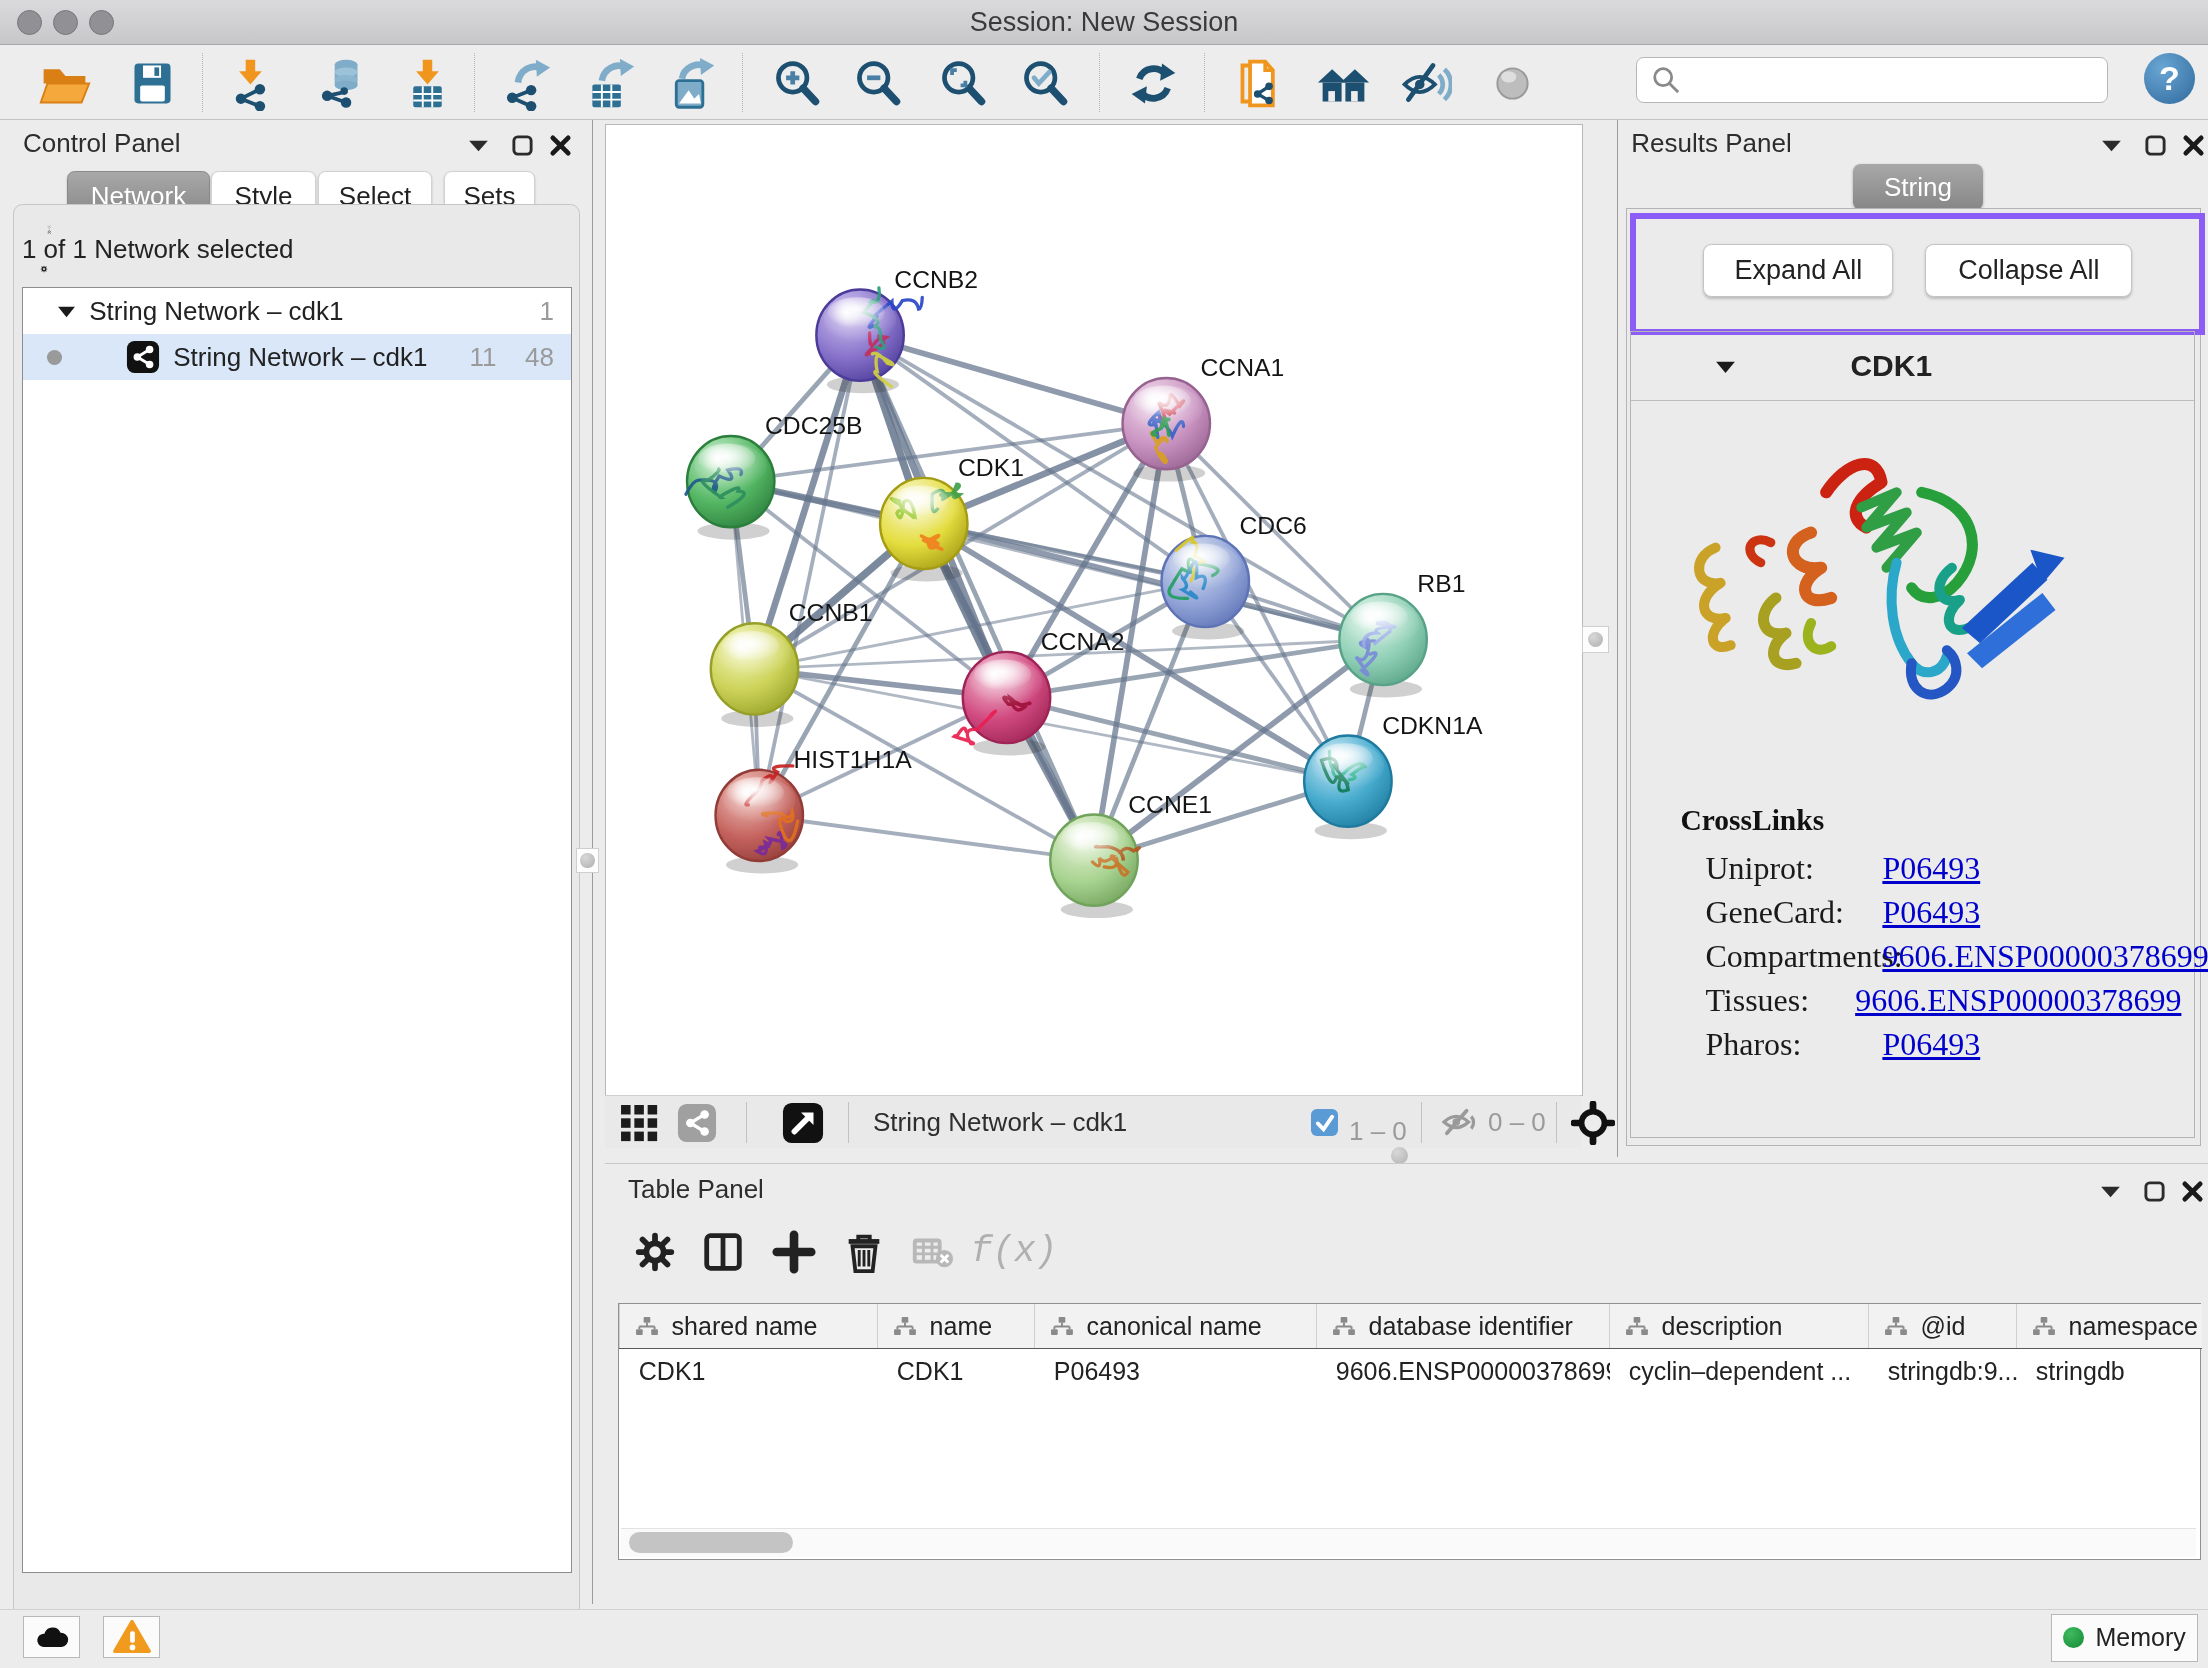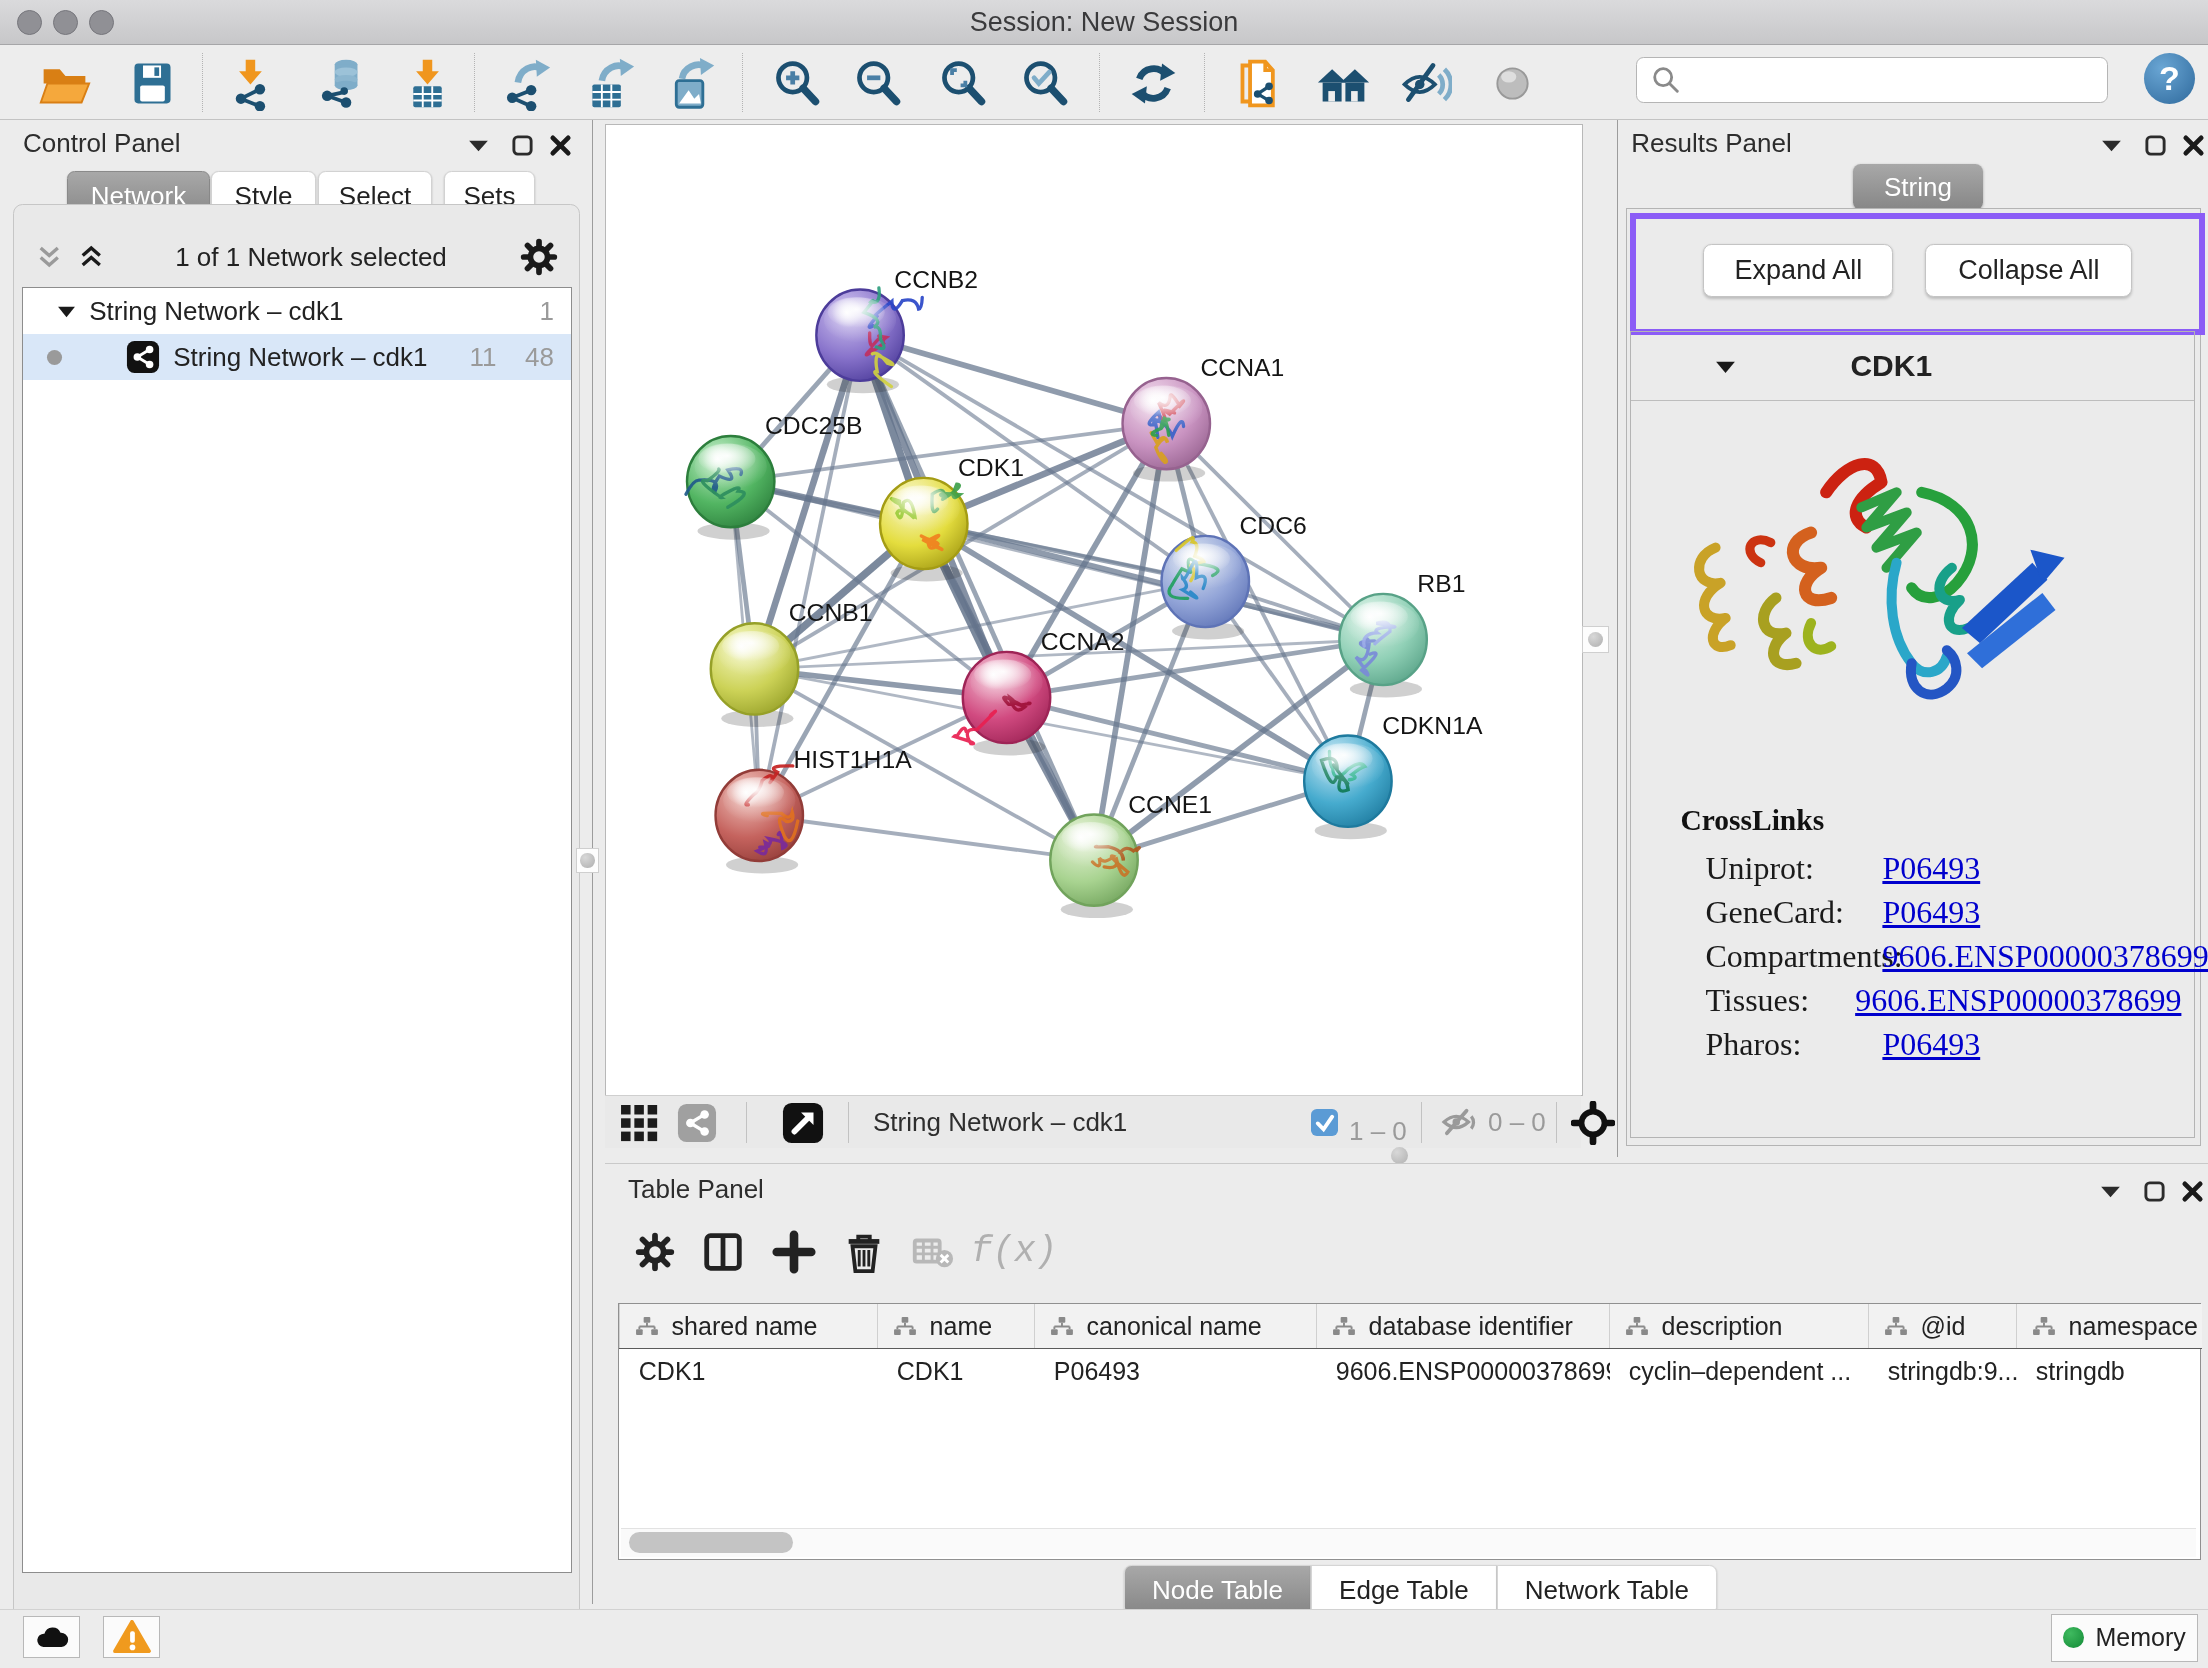--- a/index.html
+++ b/index.html
@@ -26,21 +26,21 @@
   
   .panel-title{font-size:26px;color:#2d2d2d;}
   .ph-ic{position:absolute;top:0;width:32px;height:32px;display:flex;align-items:center;justify-content:center;}
   
   .ctrl{left:0;top:120px;width:592px;height:1484px;background:#ececec;border-right:1.9px solid #9c9c9c;}
   .tabbtn{position:absolute;top:51px;height:48px;border-radius:7.6px;background:#fff;border:1px solid #d2d2d2;
      box-shadow:0 1px 1.9px rgba(0,0,0,.25);font-size:26px;display:flex;align-items:center;justify-content:center;}
   .tabbtn.sel{background:linear-gradient(#a8a8a8,#868686);color:#fff;border-color:#8a8a8a;}
   .ctrl-frame{position:absolute;left:13.3px;top:84px;width:565px;height:1489px;background:#e9e9e9;
      border:1px solid #c6c6c6;border-radius:9.5px;}
-  .listhdr{position:absolute;left:7.6px;top:28px;width:550px;height:48px;display:flex;align-items:center;}
+  .listhdr{position:absolute;left:7.6px;top:20px;width:550px;height:48px;display:flex;align-items:flex-start;flex-direction:column;}
   .netlist{position:absolute;left:7.6px;top:82px;width:548px;height:1284px;background:#fff;border:1px solid #8d8d8d;}
   .netrow{position:relative;height:46px;display:flex;align-items:center;font-size:26px;}
   .netrow .cnt{color:#9a9a9a;}
   .selrow{background:#d9e7f8;}
   
   .split-handle{position:absolute;background:#fdfdfd;border:1px solid #cfcfcf;display:flex;align-items:center;justify-content:center;}
   .split-dot{border-radius:50%;background:radial-gradient(circle at 35% 30%,#d8d8d8,#aeaeae);}
   
   .canvas{left:605px;top:124px;width:976px;height:970px;background:#fff;border:1px solid #b8b8b8;}
   .netbar{left:605px;top:1095px;width:976px;height:52px;background:#e9e9e9;border-top:1px solid #cfcfcf;}
@@ -845,25 +845,20 @@
             <td>stringdb:9...</td>
             <td>stringdb</td>
           </tr>
         </tbody>
       </table>
     <div class="hscroll">
         <div class="hthumb"></div>
       </div>
   </div>
 
-  <div class="bottomtabs">
-    <div class="btab first sel">Node Table</div>
-    <div class="btab">Edge Table</div>
-    <div class="btab last">Network Table</div>
-  </div>
 </div>
 
 <div class="abs statusbar">
   <div class="sbtn" style="left:23px;width:55px">
     <svg width="38" height="27" viewBox="0 0 40 28">
         <path d="M11 25 a7 7 0 0 1 1 -14 a9 9 0 0 1 17 -1 a6.5 6.5 0 0 1 1 15 z" fill="#111"></path>
       </svg>
   </div>
   <div class="sbtn" style="left:103px;width:55px">
     <svg width="38" height="34" viewBox="0 0 40 36">

